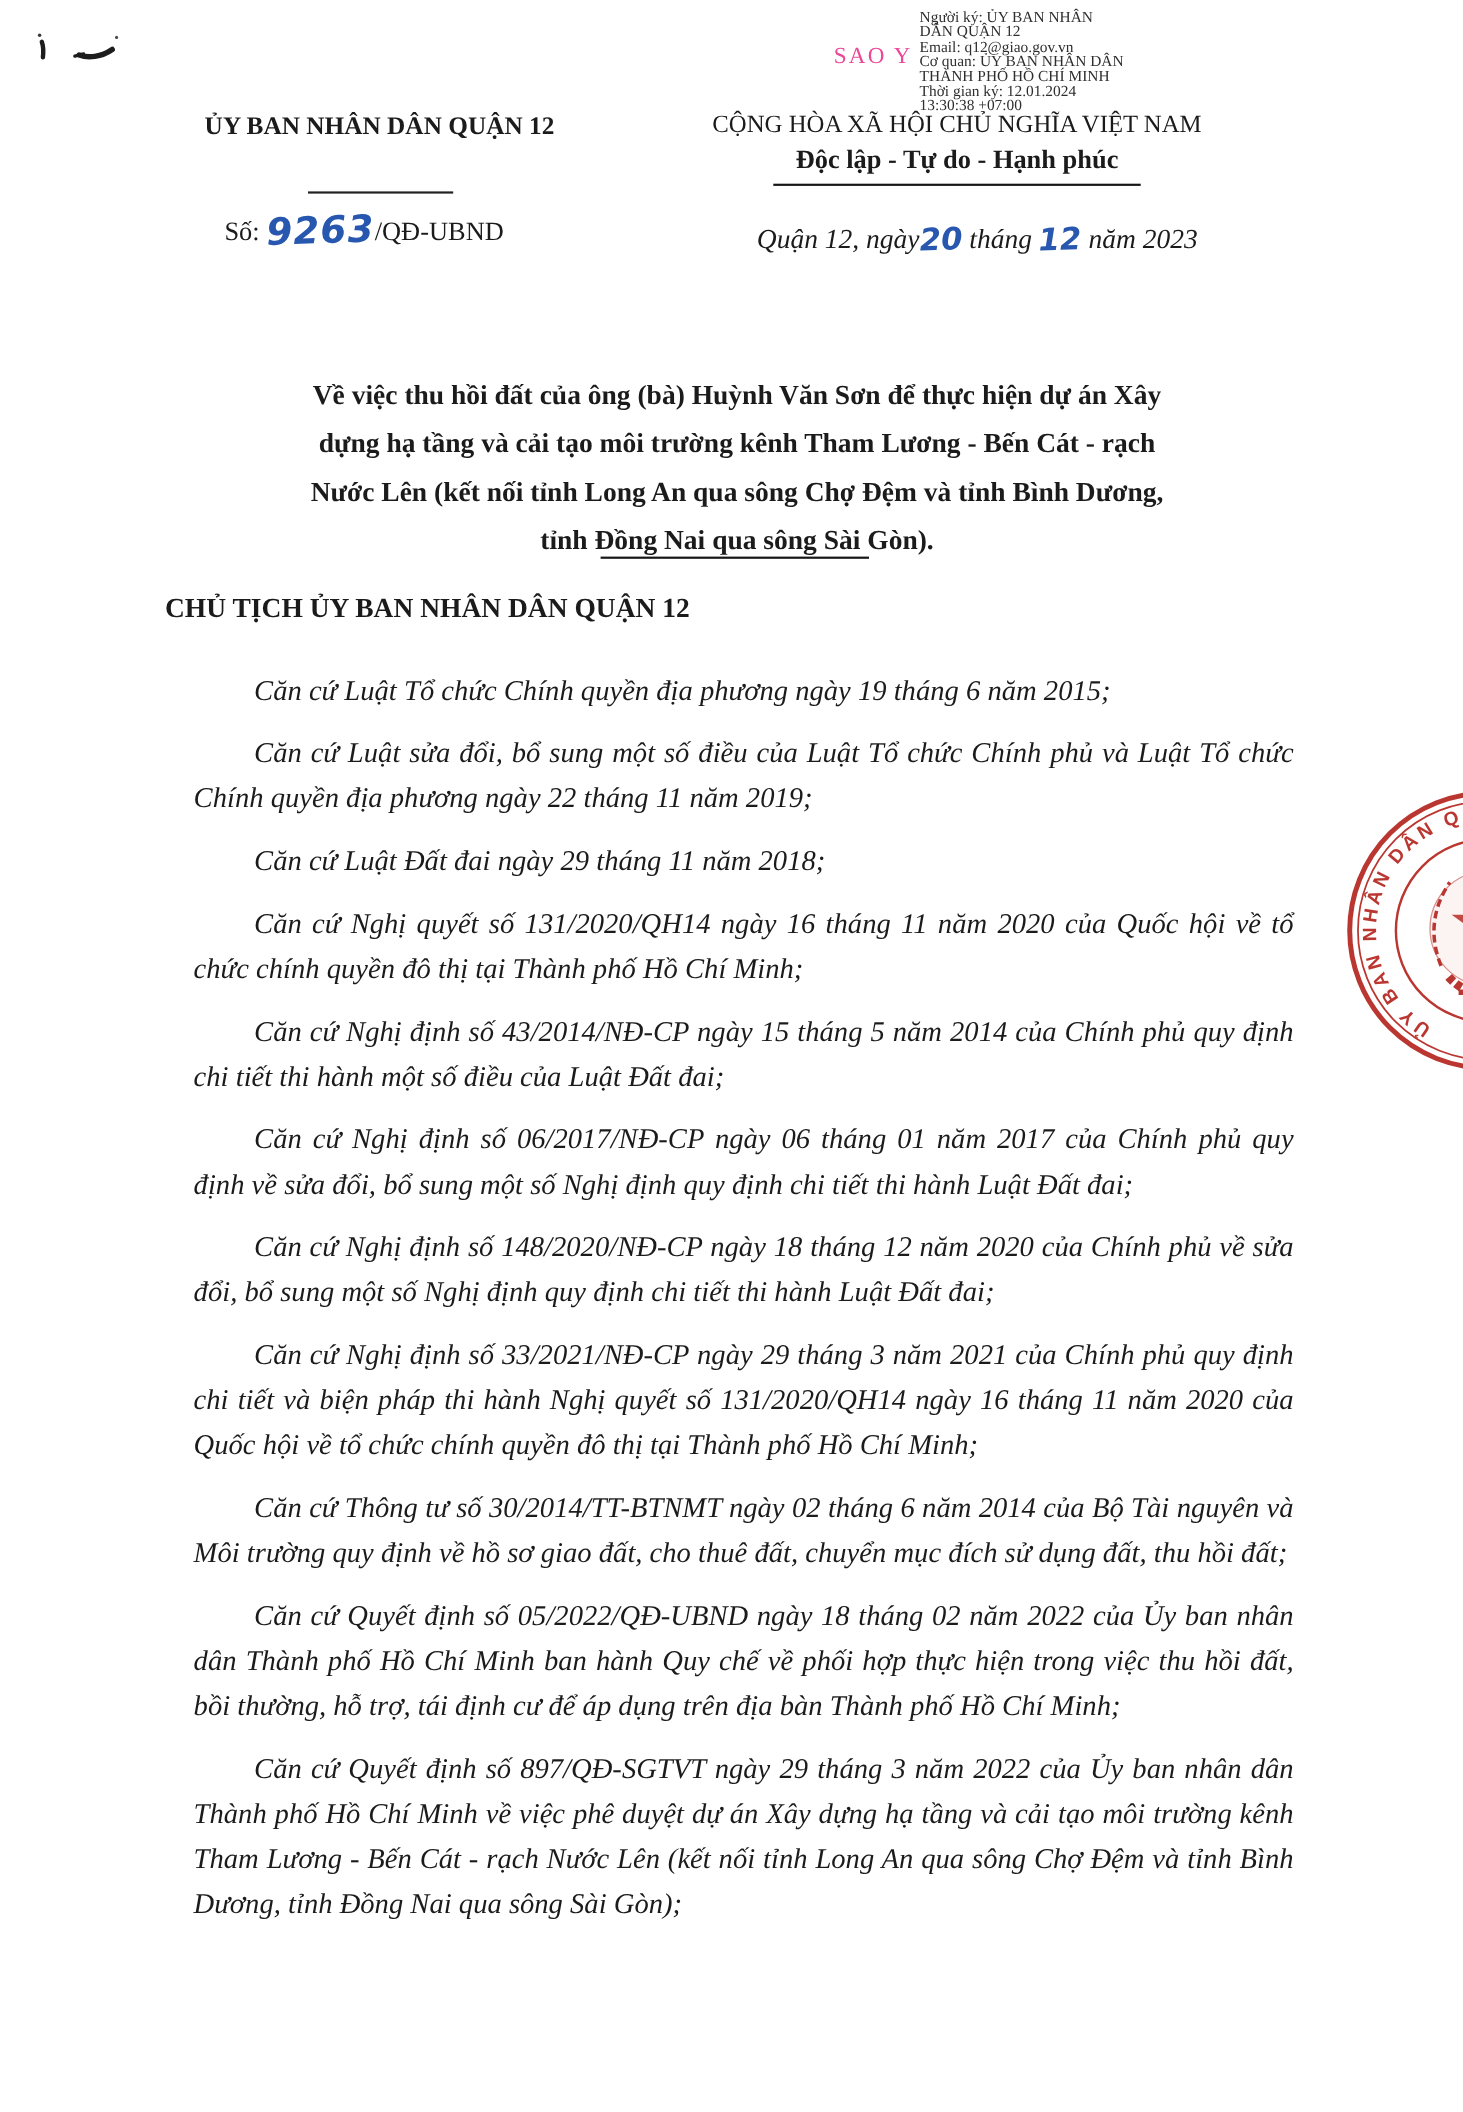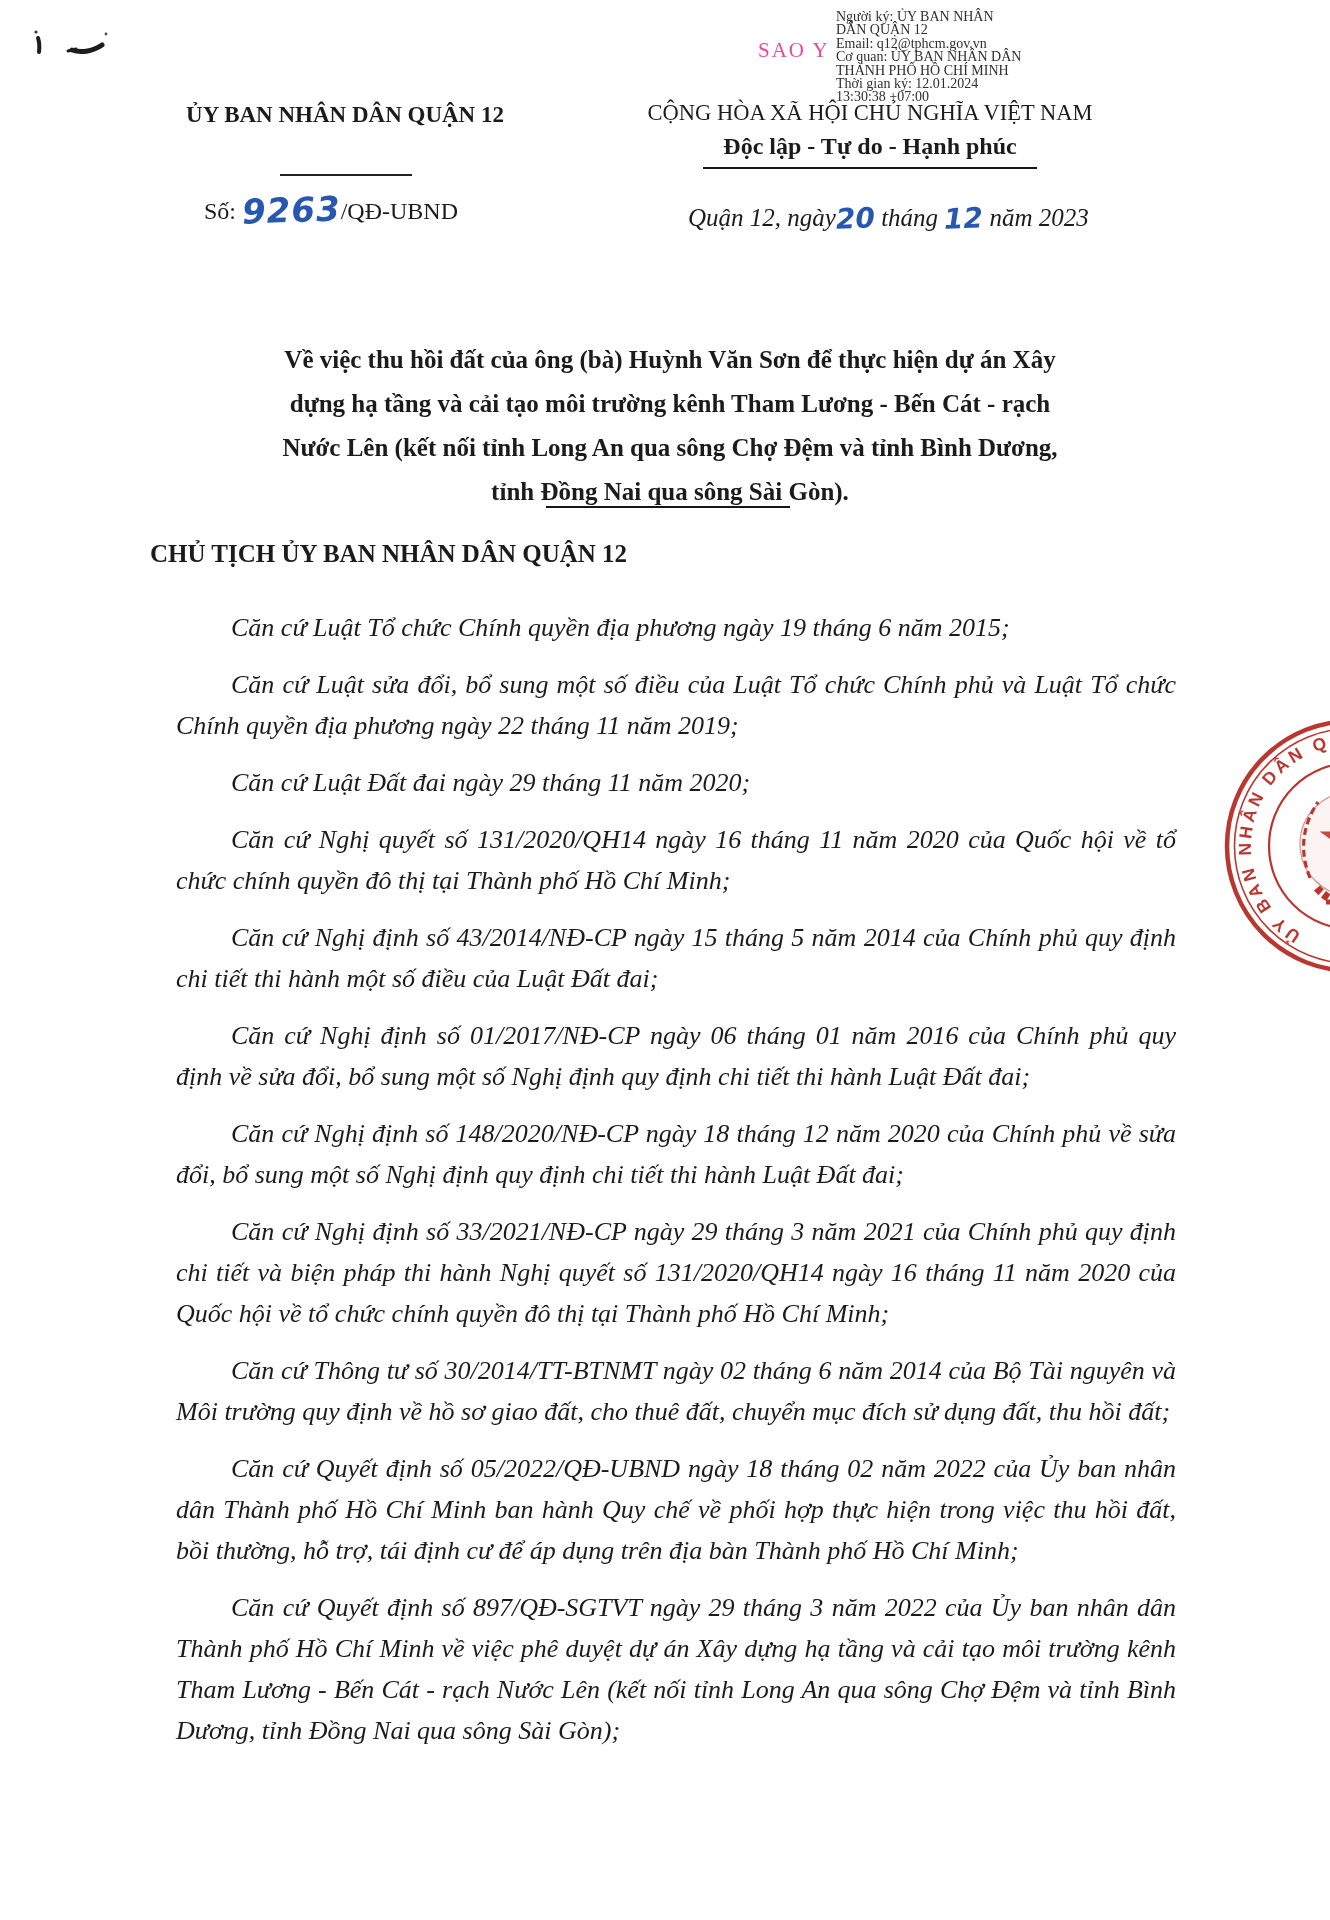--- a/index.html
+++ b/index.html
@@ -60,21 +60,21 @@
     <circle cx="8" cy="8" r="1.6" fill="#3a3a3a"></circle>
     <path d="M44,26 c8,3 20,2 30,-5" stroke="#1d1d1d" stroke-width="5" fill="none" stroke-linecap="round"></path>
     <path d="M40,27 l8,-2" stroke="#1d1d1d" stroke-width="3" fill="none" stroke-linecap="round"></path>
     <circle cx="78" cy="10" r="1.4" fill="#4a4a4a"></circle>
   </svg>
 
   <div class="copy-label">SAO Y</div>
   <div class="signer-info">
     <div>Người ký: ỦY BAN NHÂN</div>
     <div>DÂN QUẬN 12</div>
-    <div>Email: q12@tphcm.gov.vn</div>
+    <div>Email: q12@giao.gov.vn</div>
     <div>Cơ quan: ỦY BAN NHÂN DÂN</div>
     <div>THÀNH PHỐ HỒ CHÍ MINH</div>
     <div>Thời gian ký: 12.01.2024</div>
     <div>13:30:38 +07:00</div>
   </div>
 
   <div class="issuer-col">
     <span class="issuer">ỦY BAN NHÂN DÂN QUẬN 12</span>
   </div>
   <div class="issuer-underline"></div>
@@ -103,24 +103,24 @@
     <div>Nước Lên (kết nối tỉnh Long An qua sông Chợ Đệm và tỉnh Bình Dương,</div>
     <div>tỉnh Đồng Nai qua sông Sài Gòn).</div>
   </div>
   <div class="subject-divider"></div>
 
   <div class="authority">CHỦ TỊCH ỦY BAN NHÂN DÂN QUẬN 12</div>
 
   <div class="body-block">
     <p>Căn cứ Luật Tổ chức Chính quyền địa phương ngày 19 tháng 6 năm 2015;</p>
     <p>Căn cứ Luật sửa đổi, bổ sung một số điều của Luật Tổ chức Chính phủ và Luật Tổ chức Chính quyền địa phương ngày 22 tháng 11 năm 2019;</p>
-    <p>Căn cứ Luật Đất đai ngày 29 tháng 11 năm 2020;</p>
+    <p>Căn cứ Luật Đất đai ngày 29 tháng 11 năm 2018;</p>
     <p>Căn cứ Nghị quyết số 131/2020/QH14 ngày 16 tháng 11 năm 2020 của Quốc hội về tổ chức chính quyền đô thị tại Thành phố Hồ Chí Minh;</p>
     <p>Căn cứ Nghị định số 43/2014/NĐ-CP ngày 15 tháng 5 năm 2014 của Chính phủ quy định chi tiết thi hành một số điều của Luật Đất đai;</p>
-    <p>Căn cứ Nghị định số 01/2017/NĐ-CP ngày 06 tháng 01 năm 2016 của Chính phủ quy định về sửa đổi, bổ sung một số Nghị định quy định chi tiết thi hành Luật Đất đai;</p>
+    <p>Căn cứ Nghị định số 06/2017/NĐ-CP ngày 06 tháng 01 năm 2017 của Chính phủ quy định về sửa đổi, bổ sung một số Nghị định quy định chi tiết thi hành Luật Đất đai;</p>
     <p>Căn cứ Nghị định số 148/2020/NĐ-CP ngày 18 tháng 12 năm 2020 của Chính phủ về sửa đổi, bổ sung một số Nghị định quy định chi tiết thi hành Luật Đất đai;</p>
     <p>Căn cứ Nghị định số 33/2021/NĐ-CP ngày 29 tháng 3 năm 2021 của Chính phủ quy định chi tiết và biện pháp thi hành Nghị quyết số 131/2020/QH14 ngày 16 tháng 11 năm 2020 của Quốc hội về tổ chức chính quyền đô thị tại Thành phố Hồ Chí Minh;</p>
     <p>Căn cứ Thông tư số 30/2014/TT-BTNMT ngày 02 tháng 6 năm 2014 của Bộ Tài nguyên và Môi trường quy định về hồ sơ giao đất, cho thuê đất, chuyển mục đích sử dụng đất, thu hồi đất;</p>
     <p>Căn cứ Quyết định số 05/2022/QĐ-UBND ngày 18 tháng 02 năm 2022 của Ủy ban nhân dân Thành phố Hồ Chí Minh ban hành Quy chế về phối hợp thực hiện trong việc thu hồi đất, bồi thường, hỗ trợ, tái định cư để áp dụng trên địa bàn Thành phố Hồ Chí Minh;</p>
     <p>Căn cứ Quyết định số 897/QĐ-SGTVT ngày 29 tháng 3 năm 2022 của Ủy ban nhân dân Thành phố Hồ Chí Minh về việc phê duyệt dự án Xây dựng hạ tầng và cải tạo môi trường kênh Tham Lương - Bến Cát - rạch Nước Lên (kết nối tỉnh Long An qua sông Chợ Đệm và tỉnh Bình Dương, tỉnh Đồng Nai qua sông Sài Gòn);</p>
   </div>
 
   <svg class="stamp" viewBox="0 0 260 260" opacity="0.92">
     <g fill="none" stroke="#b5261f">
       <circle cx="130" cy="130" r="125" stroke-width="4.5"></circle>

